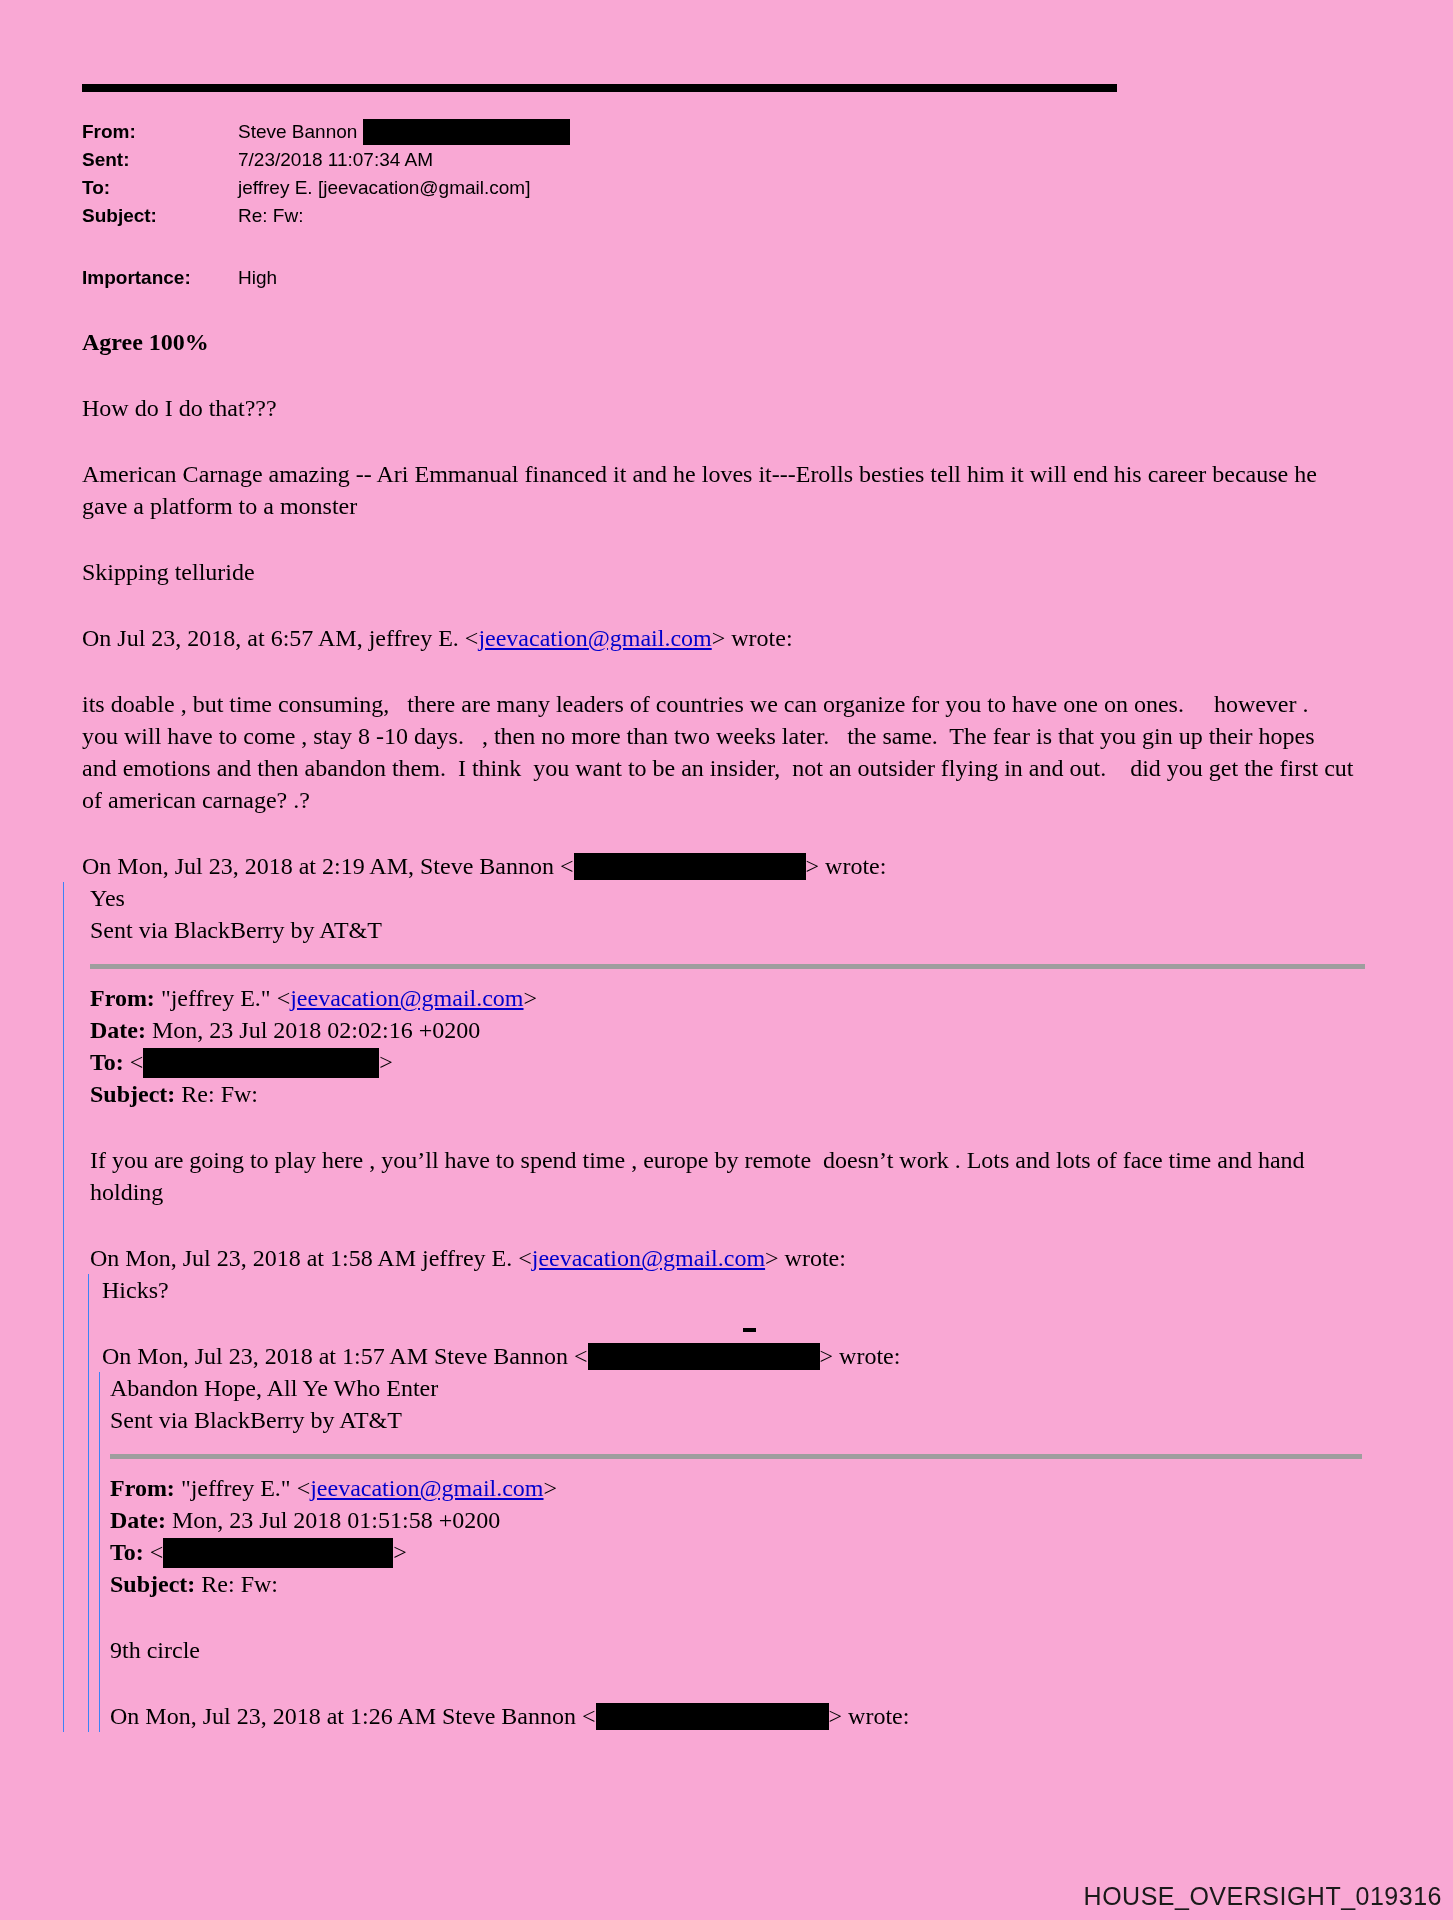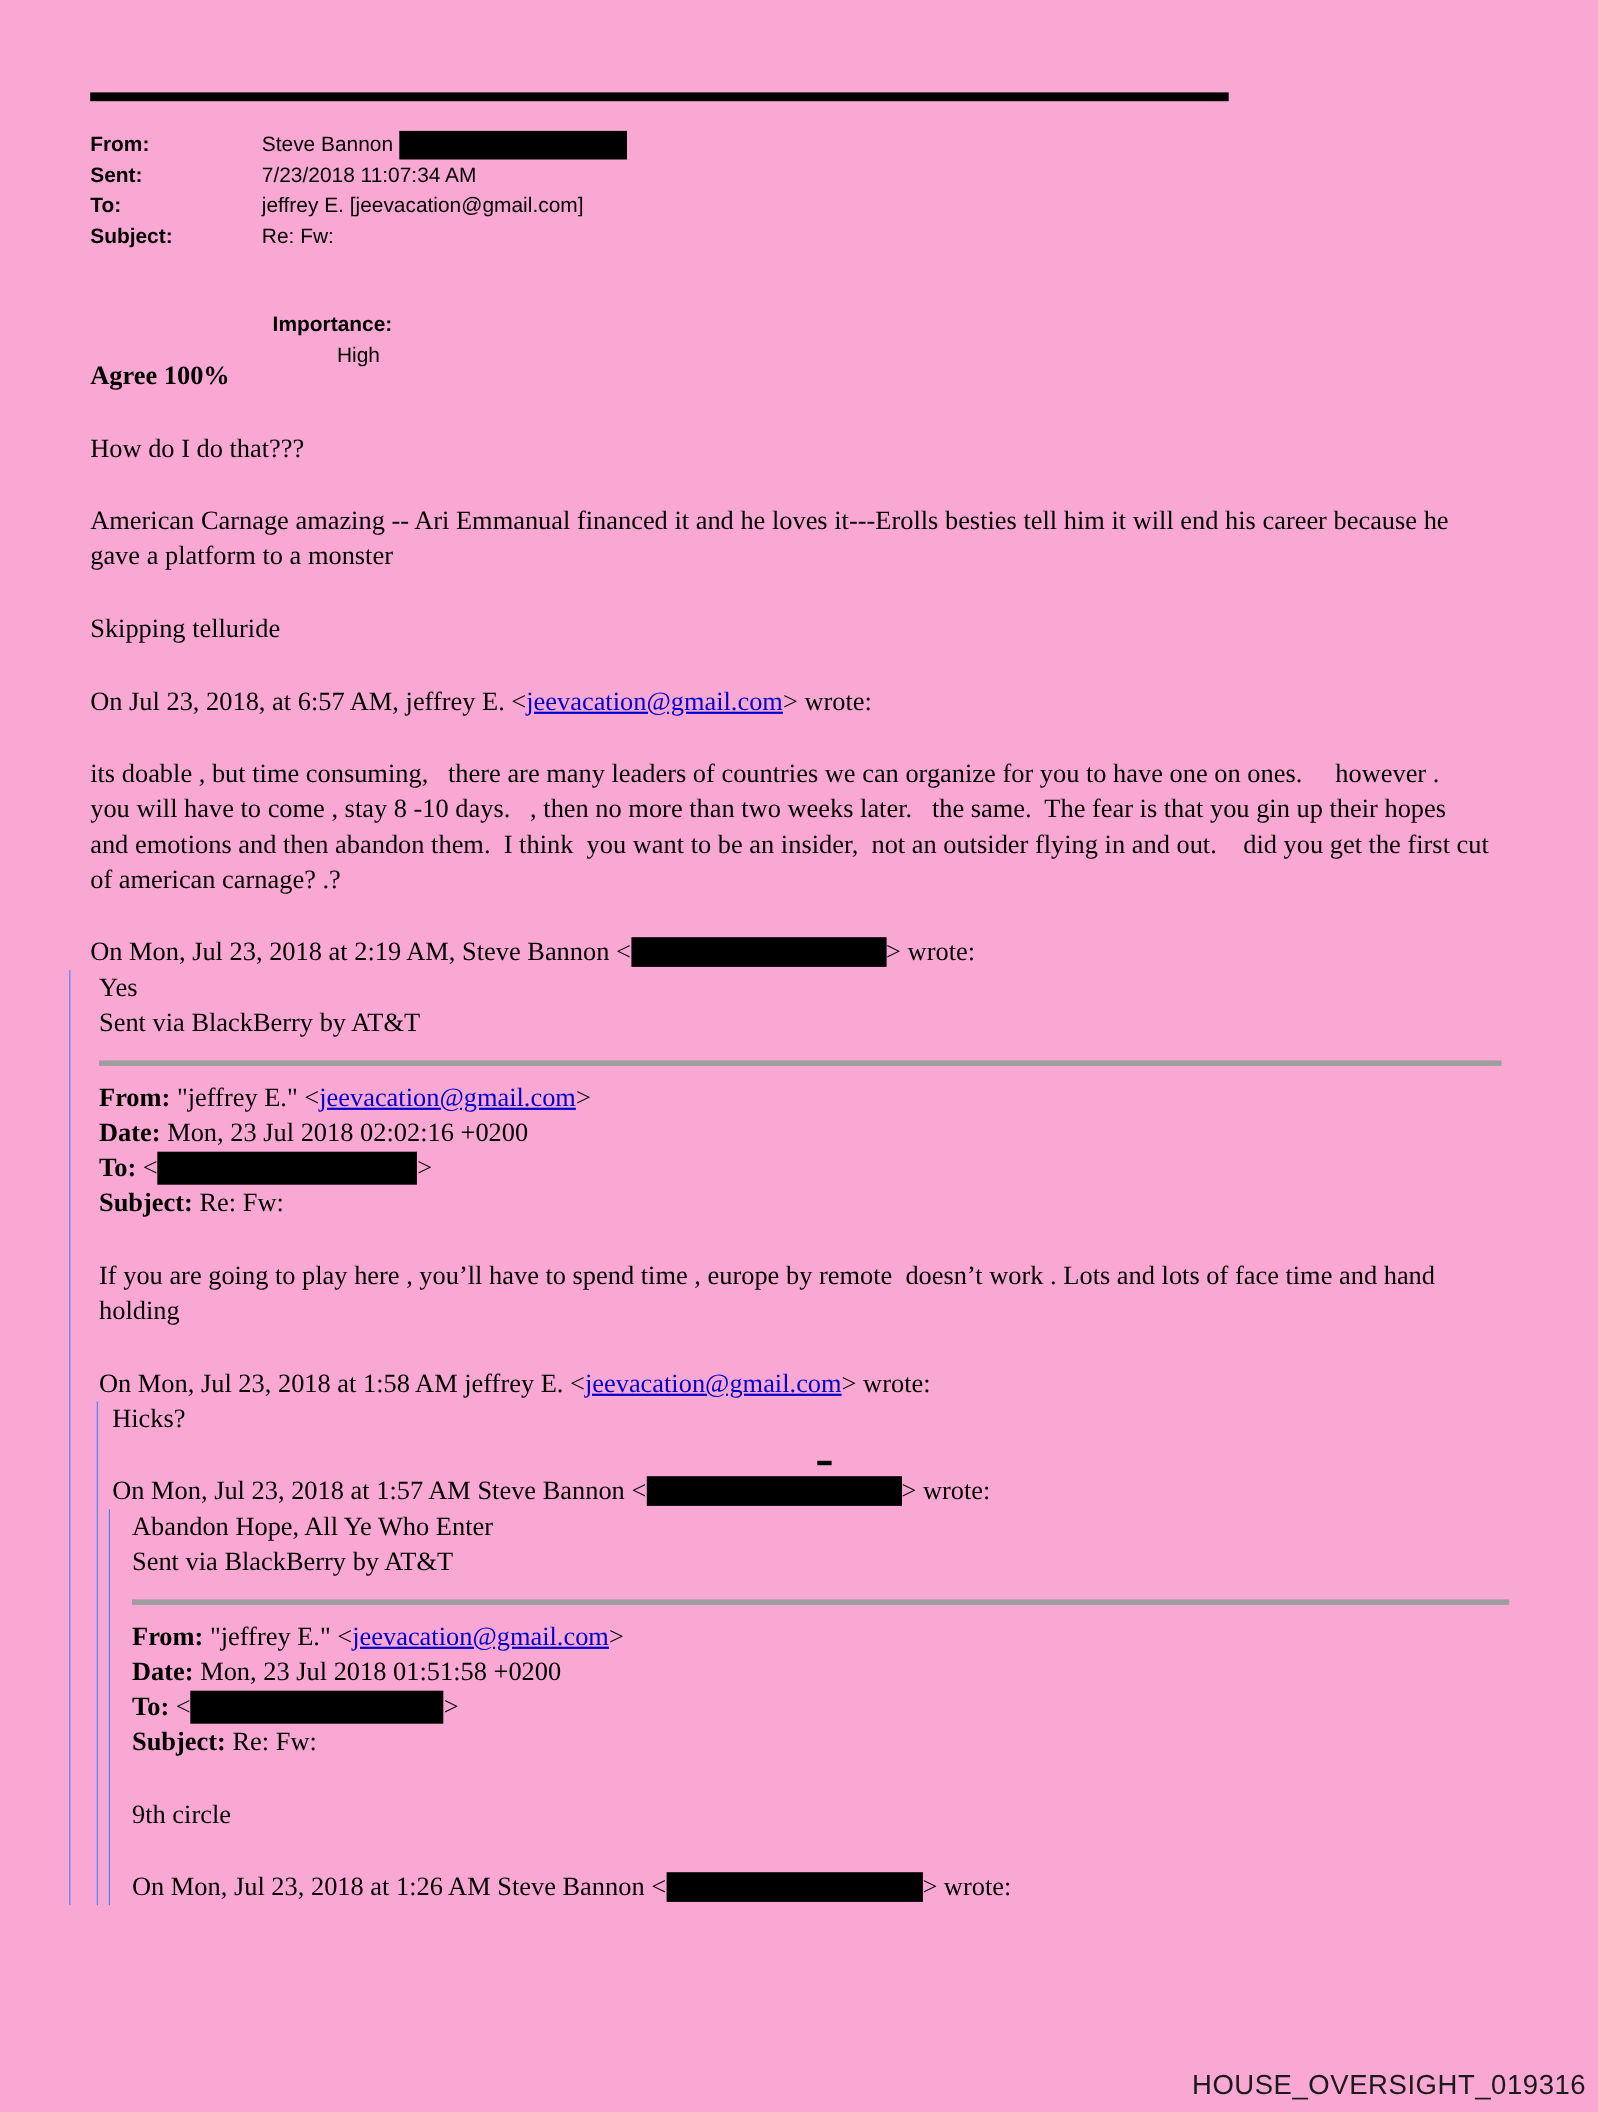--- a/index.html
+++ b/index.html
@@ -6,35 +6,35 @@
   .page{
     position:relative;width:1453px;height:1920px;background:#f9a8d4;
     overflow:hidden;font-family:"Liberation Serif", serif;color:#000;
   }
   .top-rule{position:absolute;left:82px;top:84px;width:1035px;height:8px;background:#000;}
   
   .mail-header{position:absolute;left:82px;top:118px;font-family:"Liberation Sans", sans-serif;font-size:19px;line-height:28px;}
   .hrow{display:flex;height:28px;align-items:center;white-space:pre;}
   .hlabel{display:inline-block;width:156px;font-weight:bold;}
   .hval{white-space:pre;}
-  .hrow.importance{margin-top:52px;flex-direction:column;}
+  .hrow.importance{margin-top:34px;}
   
   .email-body{position:absolute;left:82px;top:326px;width:1272px;font-size:24px;line-height:32px;}
   .email-body p{margin:34px 0 0 0;white-space:pre-wrap;}
   .email-body p.first{margin-top:0;font-weight:bold;}
   .line{margin:0;white-space:pre-wrap;}
   .qlabel{font-weight:bold;white-space:pre-wrap;}
   .seg{white-space:pre-wrap;}
   a.maillink{color:#0000cc;text-decoration:underline;cursor:pointer;}
   
   blockquote{margin:0;}
   .q{border-left:1px solid #3b82f6;}
   .q1{margin-left:-19px;padding-left:26px;}
   .q2{margin-left:-2px;padding-left:13px;}
-  .q3{margin-left:-3px;padding-left:20px;}
+  .q3{margin-left:-3px;padding-left:10px;}
   
   .ghr{height:5px;background:#9e9e9e;border:none;margin:18px 0 13px 0;}
   .ghr-1{width:1275px;}
   .ghr-2{width:1252px;}
   
   .redact{display:inline-block;background:#000;vertical-align:-6px;}
   .rd-from{width:207px;height:26px;vertical-align:-5px;}
   .rd-219{width:232px;height:27px;}
   .rd-to1{width:236px;height:30px;vertical-align:-8px;}
   .rd-157{width:232px;height:27px;}

